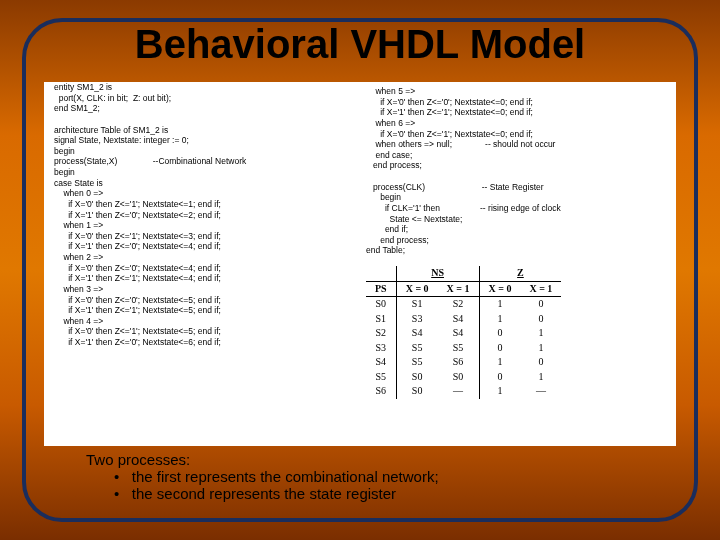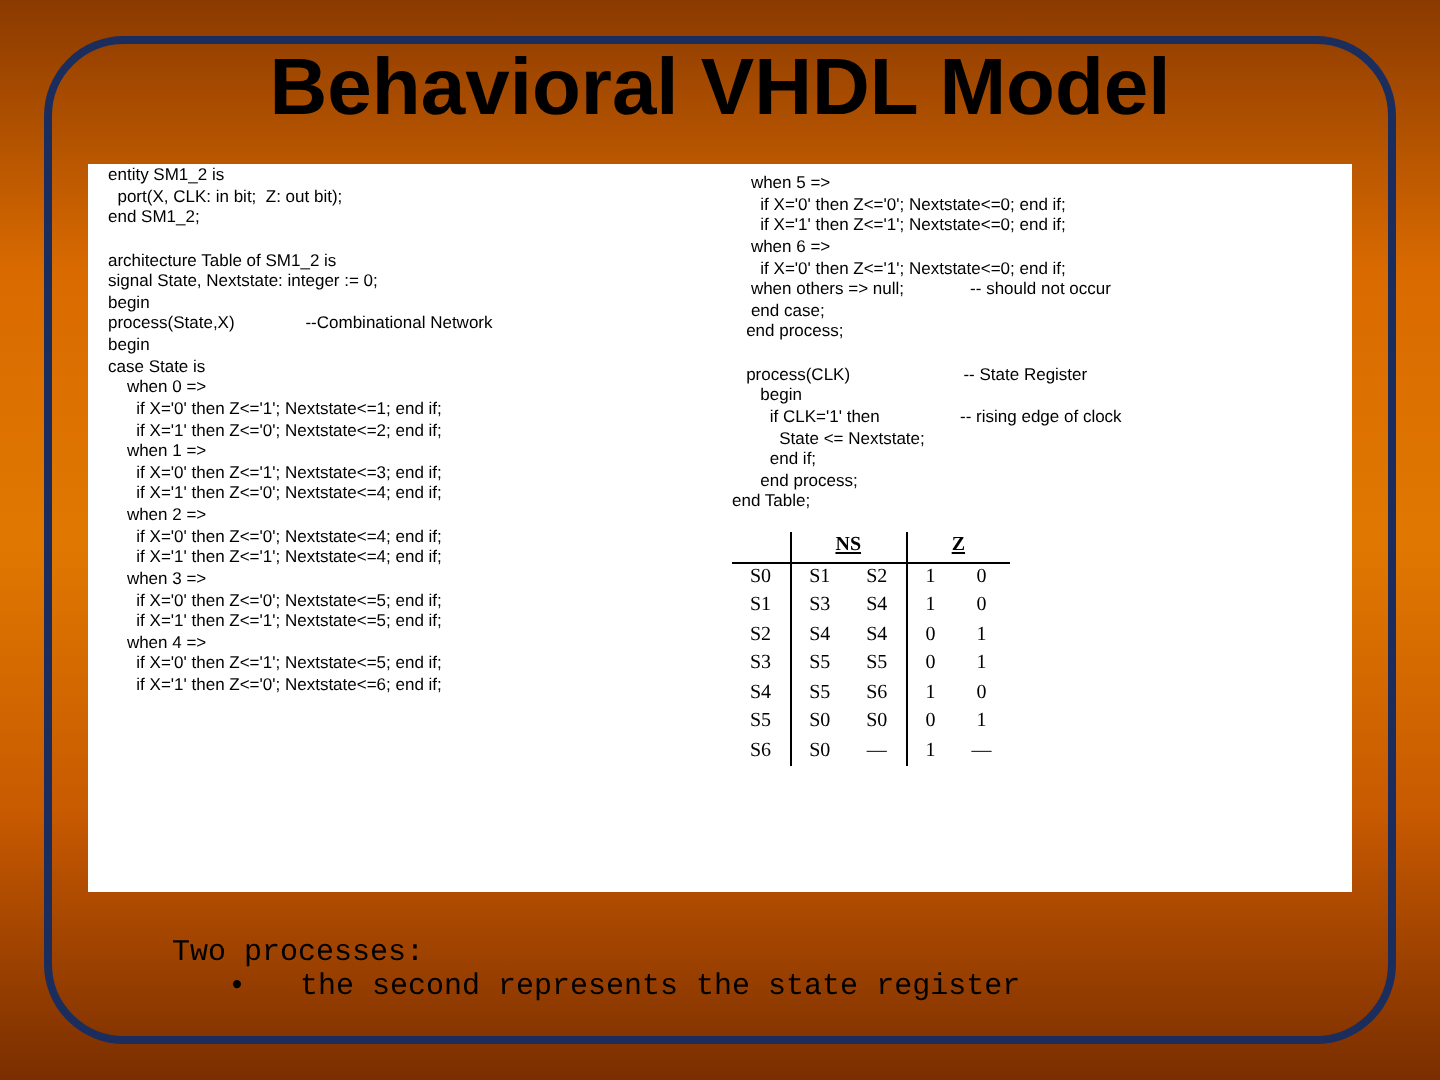--- a/index.html
+++ b/index.html
@@ -83,21 +83,21 @@
   table.state .topdiv th { border-bottom: 1px solid #000; text-decoration: underline; }
   table.state .grp { border-top: 1px solid #000; border-bottom: 1px solid #000; }
   table.state .ps { border-right: 1px solid #000; }
   table.state .zdiv { border-left: 1px solid #000; }
   table.state tbody td.ps { border-right: 1px solid #000; }
   table.state tbody td.zdiv { border-left: 1px solid #000; }
   .notes {
     position: absolute;
     left: 86px;
     bottom: 38px;
-    font-family: Liberation Mono, monospace;
+    font-family: Liberation Sans, sans-serif;
     font-size: 15px;
     color: #000;
   }
   .notes .bul {
     padding-left: 28px;
   }
 </style>
 </head>
 <body>
 
@@ -151,20 +151,27 @@
 end Table;</div>
 
       <div class="tbl-wrap">
         <table class="state">
           <thead>
             <tr class="topdiv">
               <th class="ps"></th>
               <th colspan="2">NS</th>
               <th colspan="2" class="zdiv">Z</th>
             </tr>
+            <tr class="grp">
+              <th class="ps">PS</th>
+              <th>X = 0</th>
+              <th>X = 1</th>
+              <th class="zdiv">X = 0</th>
+              <th>X = 1</th>
+            </tr>
           </thead>
           <tbody>
             <tr>
               <td class="ps">S0</td>
               <td>S1</td>
               <td>S2</td>
               <td class="zdiv">1</td>
               <td>0</td>
             </tr>
             <tr>
@@ -210,15 +217,16 @@
               <td>—</td>
             </tr>
           </tbody>
         </table>
       </div>
     </div>
   </div>
 
   <div class="notes">
     <div>Two processes:</div>
+    <div class="bul">•&nbsp;&nbsp;&nbsp;<span>the first represents the combinational network;</span></div>
     <div class="bul">•&nbsp;&nbsp;&nbsp;<span>the second represents the state register</span></div>
   </div>
 </div>
 
 </body></html>

